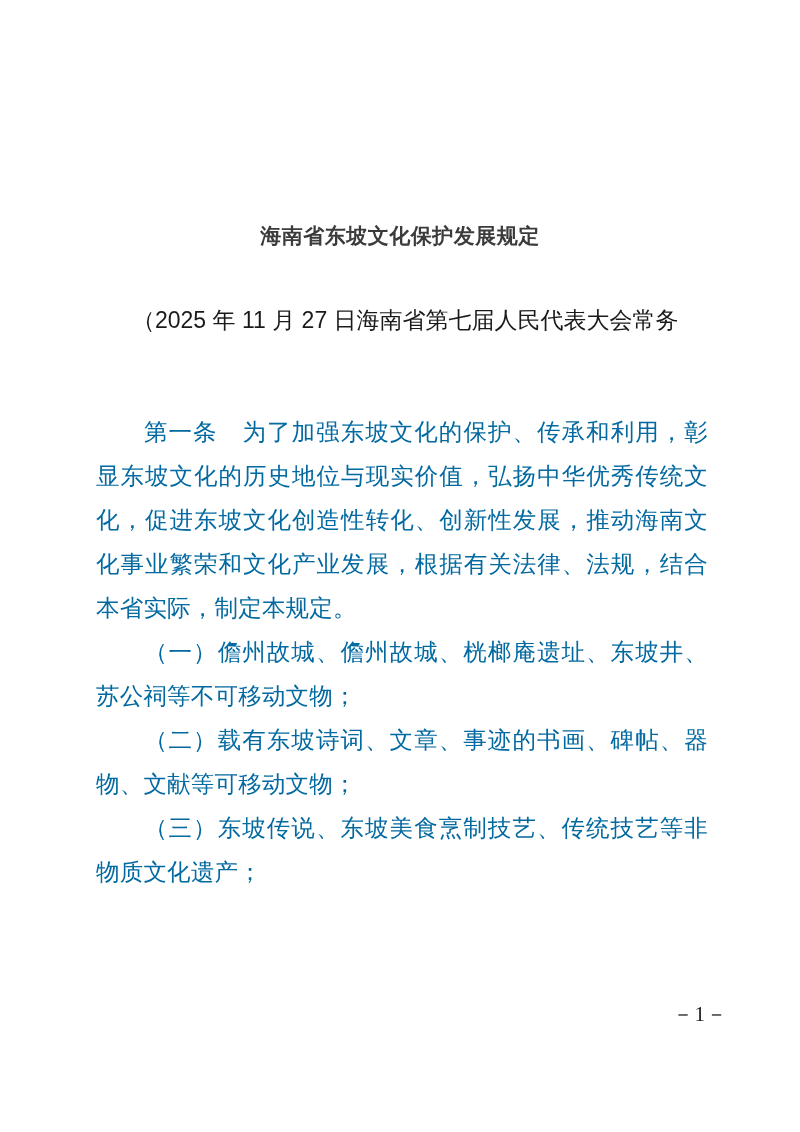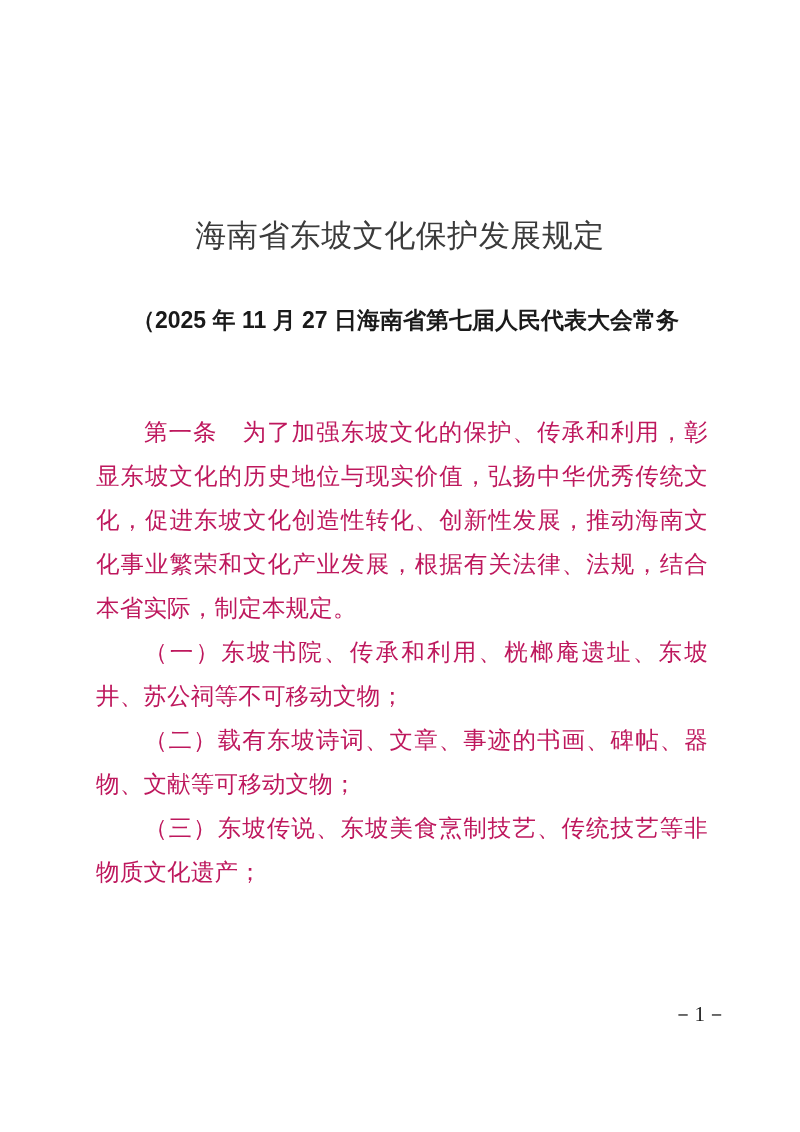--- a/index.html
+++ b/index.html
@@ -26,22 +26,22 @@
     background: #ffffff;
   }
 
   
   .doc-title {
     position: absolute;
     left: 0;
     top: 214px;
     width: 800px;
     text-align: center;
-    font-size: 31px;
-    font-weight: normal;
+    font-size: 21px;
+    font-weight: bold;
     letter-spacing: 0.5px;
     color: #3b3b3b;
     line-height: 44px;
     white-space: nowrap;
   }
 
   
   .subtitle-block {
     position: absolute;
     left: 96px;
@@ -49,37 +49,36 @@
     width: 612px;
     font-size: 23px;
     line-height: 44px;
     color: #1a1a1a;
     text-align: justify;
     text-justify: inter-character;
   }
   .subtitle-line {
     display: block;
     white-space: nowrap;
-    font-weight: bold;
   }
   .subtitle-line.first {
     text-indent: 36px;
   }
 
   
   .body-block {
     position: absolute;
     left: 96px;
     top: 410px;
     width: 612px;
   }
   .para {
     font-size: 23.5px;
     line-height: 44px;
-    color: #be185d;
+    color: #0369a1;
     margin: 0;
     text-align: justify;
     text-justify: inter-ideograph;
     text-indent: 48px;
     letter-spacing: 0.2px;
   }
   .para .gap {
     display: inline-block;
     width: 24px;
   }
@@ -106,21 +105,21 @@
 
   <div class="subtitle-block">
     <span class="subtitle-line first">（2025 年 11 月 27 日海南省第七届人民代表大会常务</span>
   </div>
 
   <div class="body-block">
     <p class="para"><span>第一条</span><span class="gap"></span><span>为了加强东坡文化的保护、传承和利用，彰显东坡文化的历史地位与现实价值，弘扬中华优秀传统文化，促进东坡文化创造性转化、创新性发展，推动海南文化事业繁荣和文化产业发展，根据有关法律、法规，结合本省实际，制定本规定。</span></p>
 
 
 
-    <p class="para">（一）东坡书院、传承和利用、桄榔庵遗址、东坡井、苏公祠等不可移动文物；</p>
+    <p class="para">（一）儋州故城、儋州故城、桄榔庵遗址、东坡井、苏公祠等不可移动文物；</p>
 
     <p class="para">（二）载有东坡诗词、文章、事迹的书画、碑帖、器物、文献等可移动文物；</p>
 
     <p class="para">（三）东坡传说、东坡美食烹制技艺、传统技艺等非物质文化遗产；</p>
   </div>
 
   <div class="page-number">－1－</div>
 
 </div>
 

